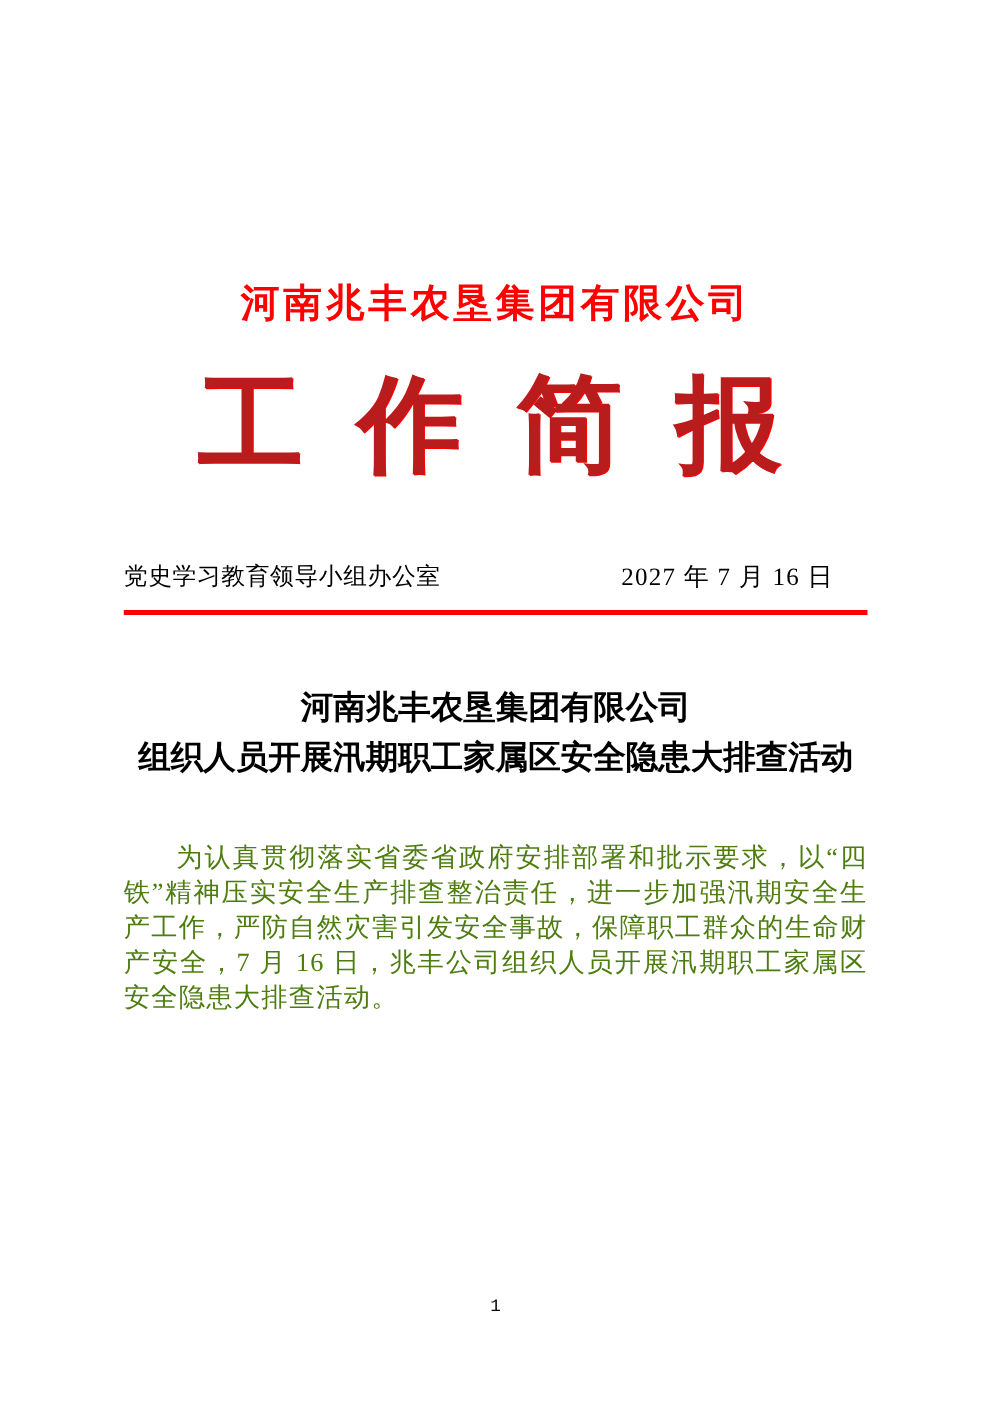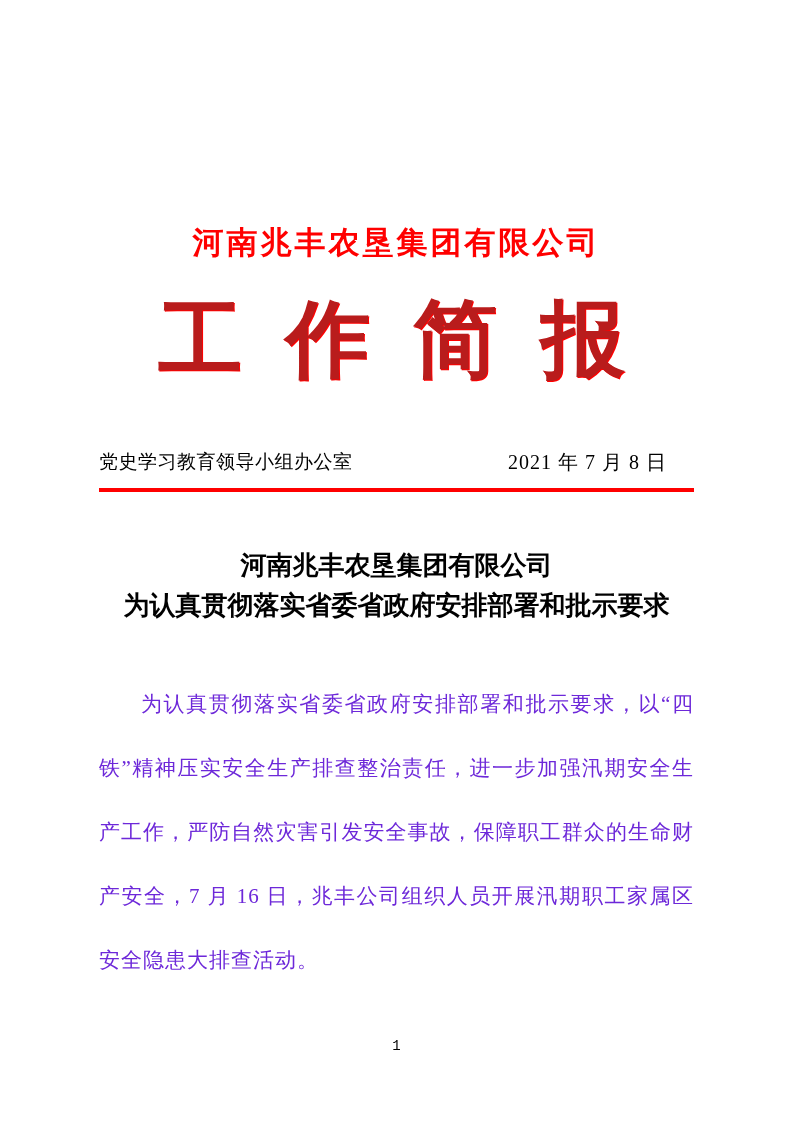--- a/index.html
+++ b/index.html
@@ -69,23 +69,23 @@
     margin-top: 54px;
     text-align: center;
     color: #000000;
     font-size: 26px;
     font-weight: bold;
     line-height: 40px;
     font-family: "Liberation Serif", "DejaVu Serif", serif;
   }
   .body-text {
     margin-top: 46px;
-    color: #6d28d9;
+    color: #4d7c0f;
     font-size: 21px;
-    line-height: 64px;
+    line-height: 28px;
     text-align: justify;
     text-indent: 2em;
     letter-spacing: 1px;
     font-family: "Liberation Serif", "DejaVu Serif", serif;
   }
   .page-number {
     position: absolute;
     left: 0;
     right: 0;
     top: 1038px;
@@ -99,27 +99,27 @@
 <body>
 
 <div class="page">
 
   <div class="company-title">河南兆丰农垦集团有限公司</div>
 
   <div class="masthead">工 作 简 报</div>
 
   <div class="issue-row">
     <span class="issuer">党史学习教育领导小组办公室</span>
-    <span class="date">2021 年 7 月 8 日</span>
+    <span class="date">2027 年 7 月 16 日</span>
   </div>
 
   <div class="red-rule"></div>
 
   <div class="article-heading">
     <div>河南兆丰农垦集团有限公司</div>
-    <div>为认真贯彻落实省委省政府安排部署和批示要求</div>
+    <div>组织人员开展汛期职工家属区安全隐患大排查活动</div>
   </div>
 
   <p class="body-text">为认真贯彻落实省委省政府安排部署和批示要求，以“四铁”精神压实安全生产排查整治责任，进一步加强汛期安全生产工作，严防自然灾害引发安全事故，保障职工群众的生命财产安全，7 月 16 日，兆丰公司组织人员开展汛期职工家属区安全隐患大排查活动。</p>
 
   <div class="page-number">1</div>
 
 </div>
 
 </body></html>

